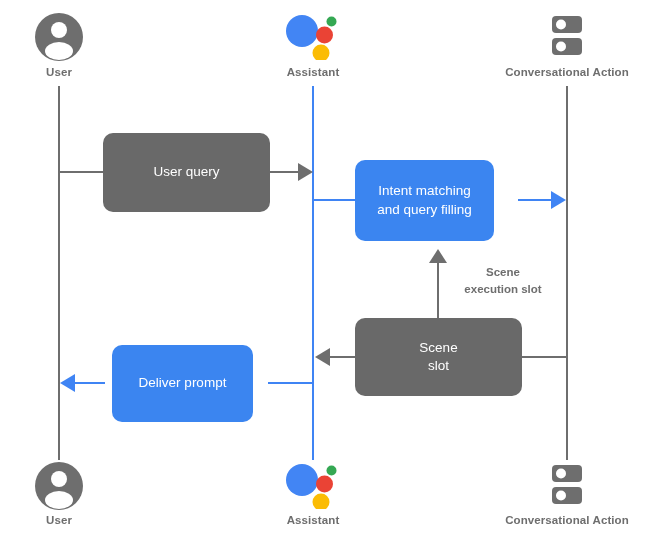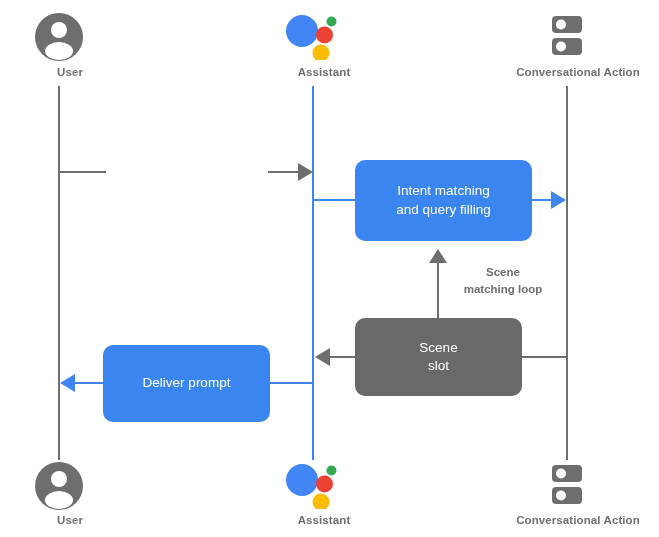--- a/index.html
+++ b/index.html
@@ -19,21 +19,20 @@
   }
   .lane-label {
     position: absolute;
     font-size: 11.5px;
     font-weight: bold;
     color: #6e6e6e;
     text-align: right;
     white-space: nowrap;
     transform: translateX(-50%);
     letter-spacing: 0.1px;
-    margin-left: 11px;
   }
   .actor-icon {
     position: absolute;
     transform: translateX(-50%);
   }
   .lane-line {
     position: absolute;
     width: 2px;
   }
   .lane-line.gray { background: #6e6e6e; }
@@ -145,59 +144,60 @@
 
   <div class="lane-line gray" style="left:58px; top:86px; height:374px;"></div>
   <div class="lane-line blue" style="left:312px; top:86px; height:374px;"></div>
   <div class="lane-line gray" style="left:566px; top:86px; height:374px;"></div>
 
   <div class="conn h gray" style="left:58px; top:171px; width:48px;"></div>
 
   <div class="conn h gray" style="left:268px; top:171px; width:33px;"></div>
   <div class="arrow right gray" style="left:298px; top:163px;"></div>
 
+  <div class="node gray" style="left:103px; top:133px; width:167px; height:79px;">User query</div>
 
   <div class="conn h blue" style="left:312px; top:199px; width:46px;"></div>
 
   <div class="conn h blue" style="left:518px; top:199px; width:36px;"></div>
   <div class="arrow right blue" style="left:551px; top:191px;"></div>
 
-  <div class="node blue" style="left:355px; top:160px; width:177px; height:81px;">
+  <div class="node blue" style="left:355px; top:160px; width:139px; height:81px;">
     <span>
       <span>Intent matching</span><br>
       <span>and query filling</span>
     </span>
   </div>
 
   <div class="conn v gray" style="left:437px; top:262px; height:58px;"></div>
   <div class="arrow up gray" style="left:429px; top:249px;"></div>
 
   <div class="loop-label" style="left:503px; top:264px;">
     <span>Scene</span><br>
-    <span>matching loop</span>
+    <span>execution slot</span>
   </div>
 
   <div class="conn h gray" style="left:520px; top:356px; width:47px;"></div>
 
   <div class="conn h gray" style="left:330px; top:356px; width:27px;"></div>
   <div class="arrow left gray" style="left:315px; top:348px;"></div>
 
   <div class="node gray" style="left:355px; top:318px; width:167px; height:78px;">
     <span>
       <span>Scene</span><br>
       <span>slot</span>
     </span>
   </div>
 
   <div class="conn h blue" style="left:268px; top:382px; width:46px;"></div>
 
   <div class="conn h blue" style="left:75px; top:382px; width:30px;"></div>
   <div class="arrow left blue" style="left:60px; top:374px;"></div>
 
-  <div class="node blue" style="left:103px; top:345px; width:167px; height:77px;">Deliver prompt</div>
+  <div class="node blue" style="left:112px; top:345px; width:141px; height:77px;">Deliver prompt</div>
 
   <div class="actor-icon" style="left:59px; top:461px;">
     <svg width="50" height="50" viewBox="0 0 50 50" aria-hidden="true">
       <circle cx="25" cy="25" r="24" fill="#6e6e6e"></circle>
       <circle cx="25" cy="18" r="8" fill="#ffffff"></circle>
       <ellipse cx="25" cy="39" rx="14" ry="9" fill="#ffffff"></ellipse>
     </svg>
   </div>
   <div class="lane-label" style="left:59px; top:514px;">User</div>
 

